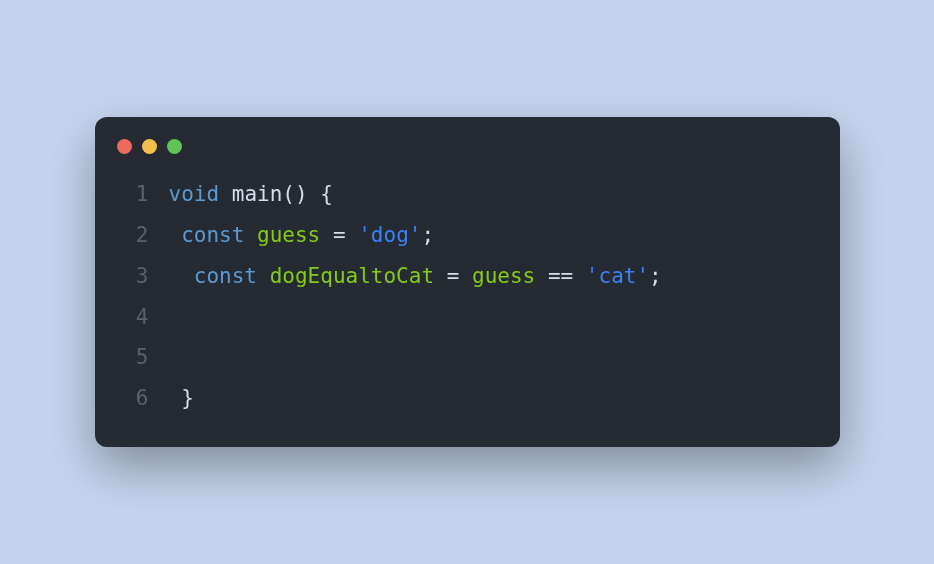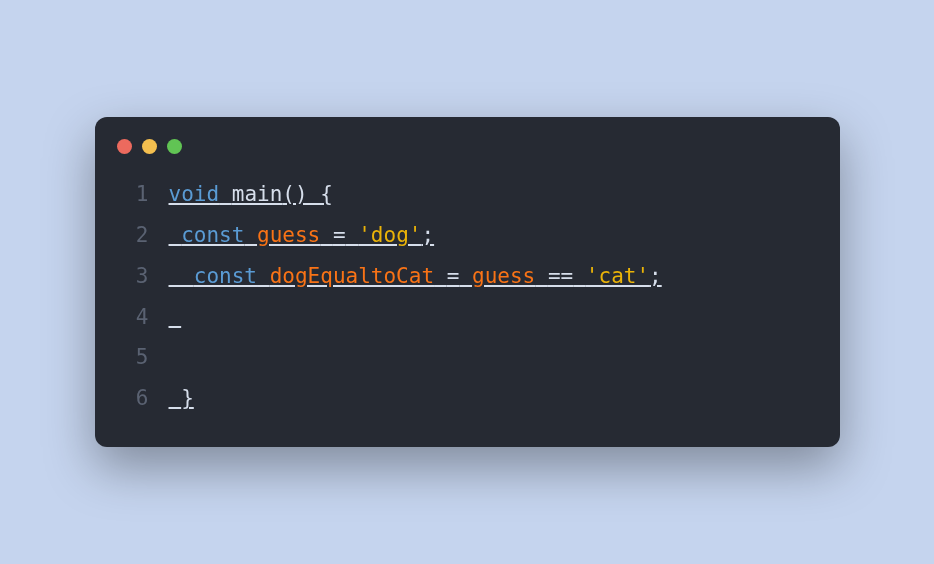--- a/index.html
+++ b/index.html
@@ -49,28 +49,27 @@
       width: 32px;
       text-align: right;
       color: #5a6272;
       margin-right: 20px;
       user-select: none;
       flex-shrink: 0;
     }
     .line-content {
       white-space: pre;
       color: #d6deeb;
-      text-decoration: underline;
     }
     .tok-keyword { color: #5a9bd4; }
     .tok-funcname { color: #d6deeb; }
     .tok-punct { color: #d6deeb; }
-    .tok-ident { color: #f97316; }
+    .tok-ident { color: #84cc16; }
     .tok-operator { color: #d6deeb; }
-    .tok-string { color: #eab308; }
+    .tok-string { color: #3b82f6; }
   </style>
 </head>
 <body>
 
 <div class="code-window">
   <div class="traffic-lights">
     <div class="light red"></div>
     <div class="light yellow"></div>
     <div class="light green"></div>
   </div>

